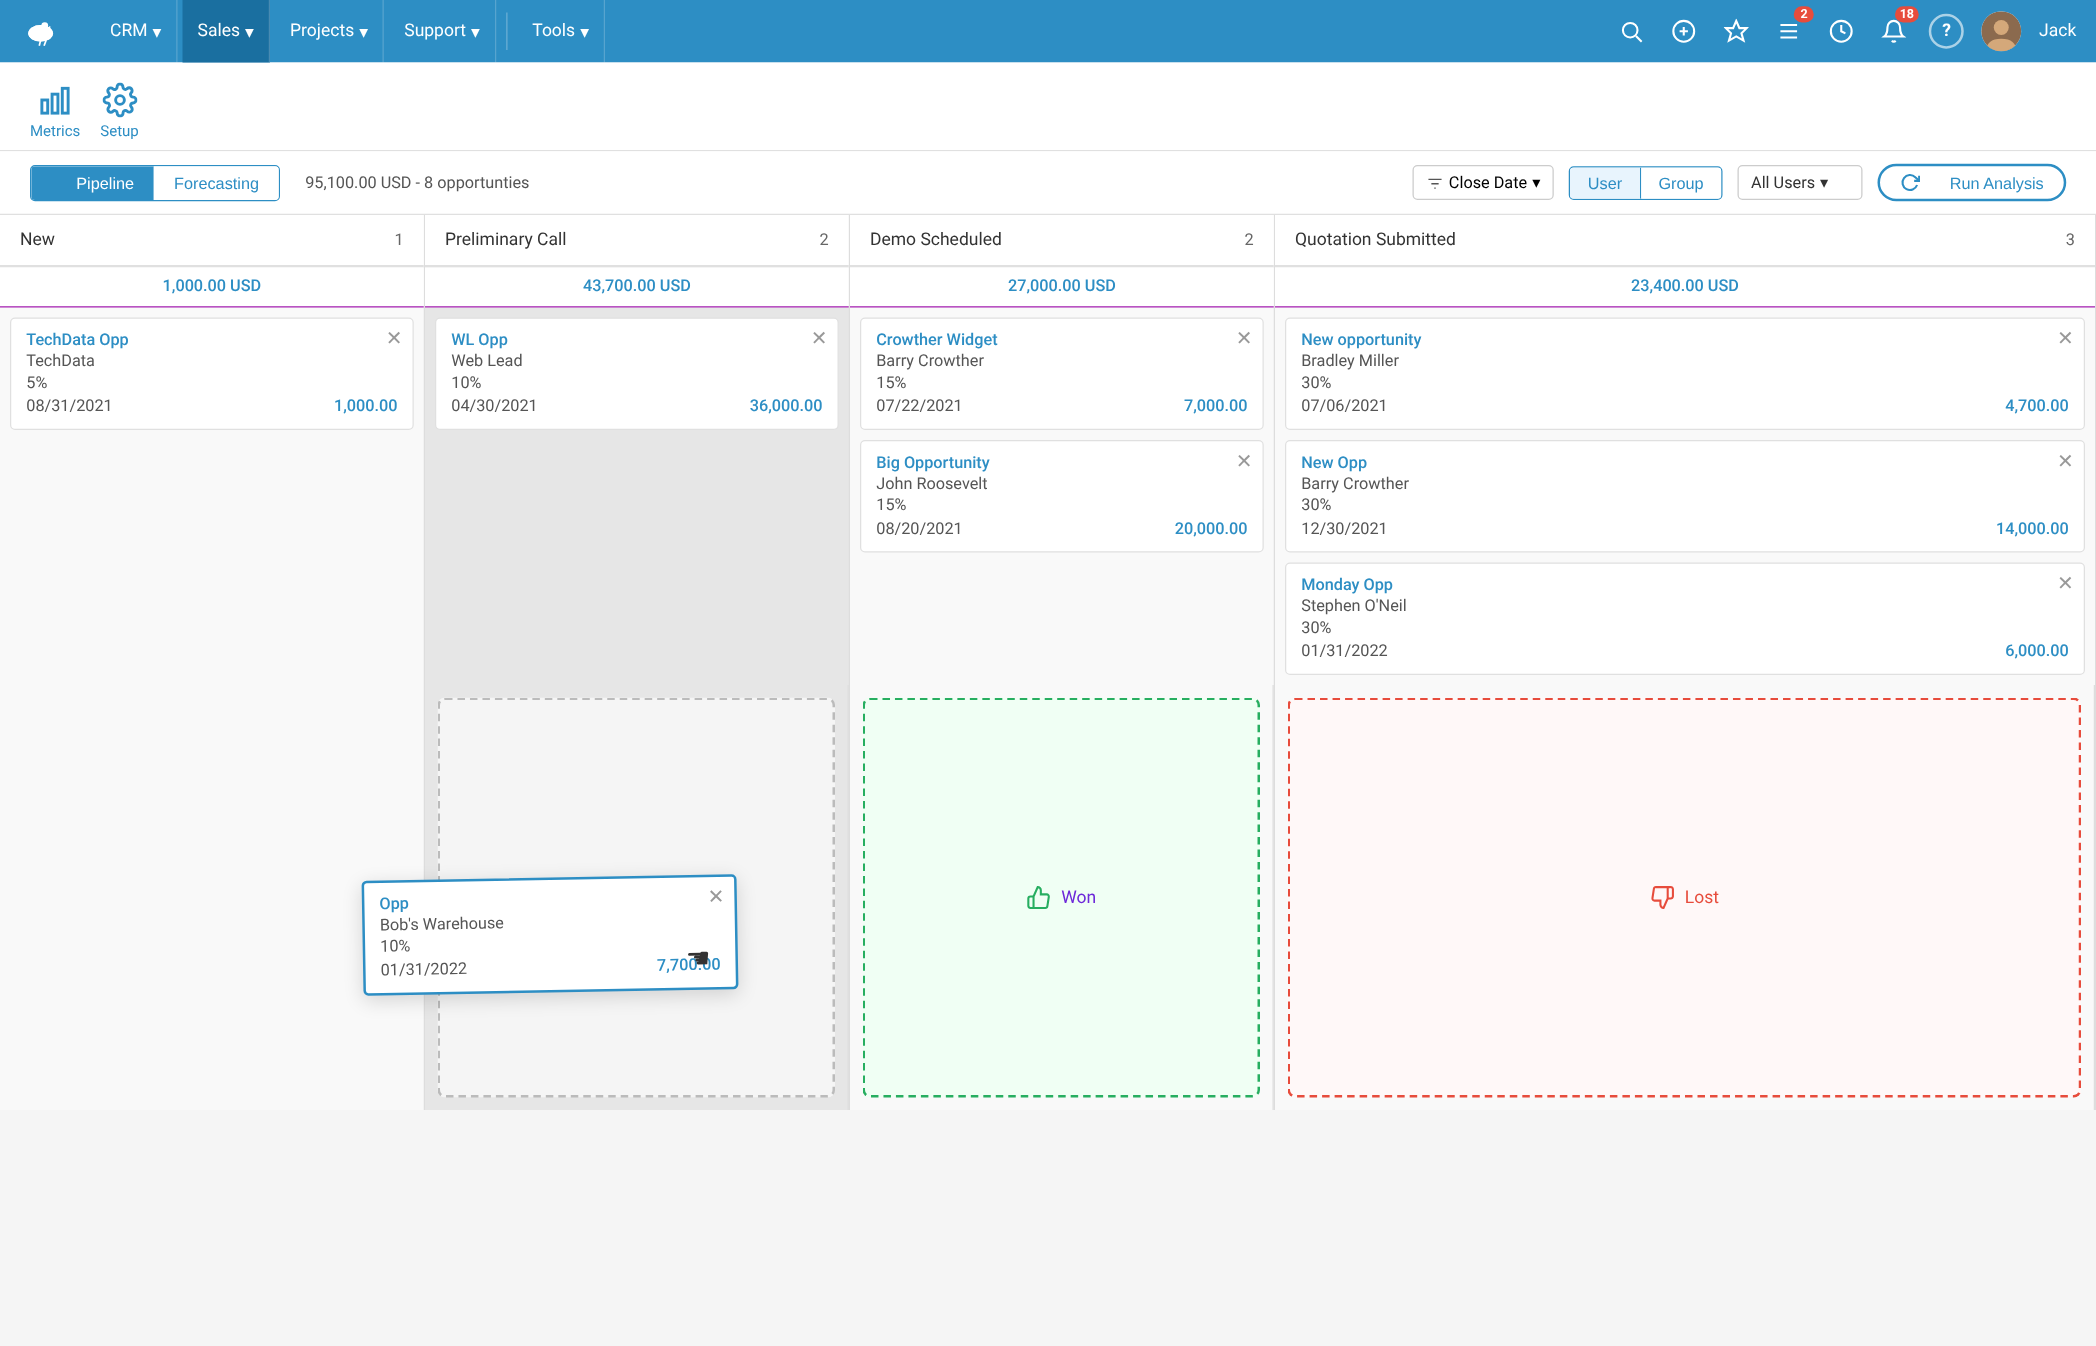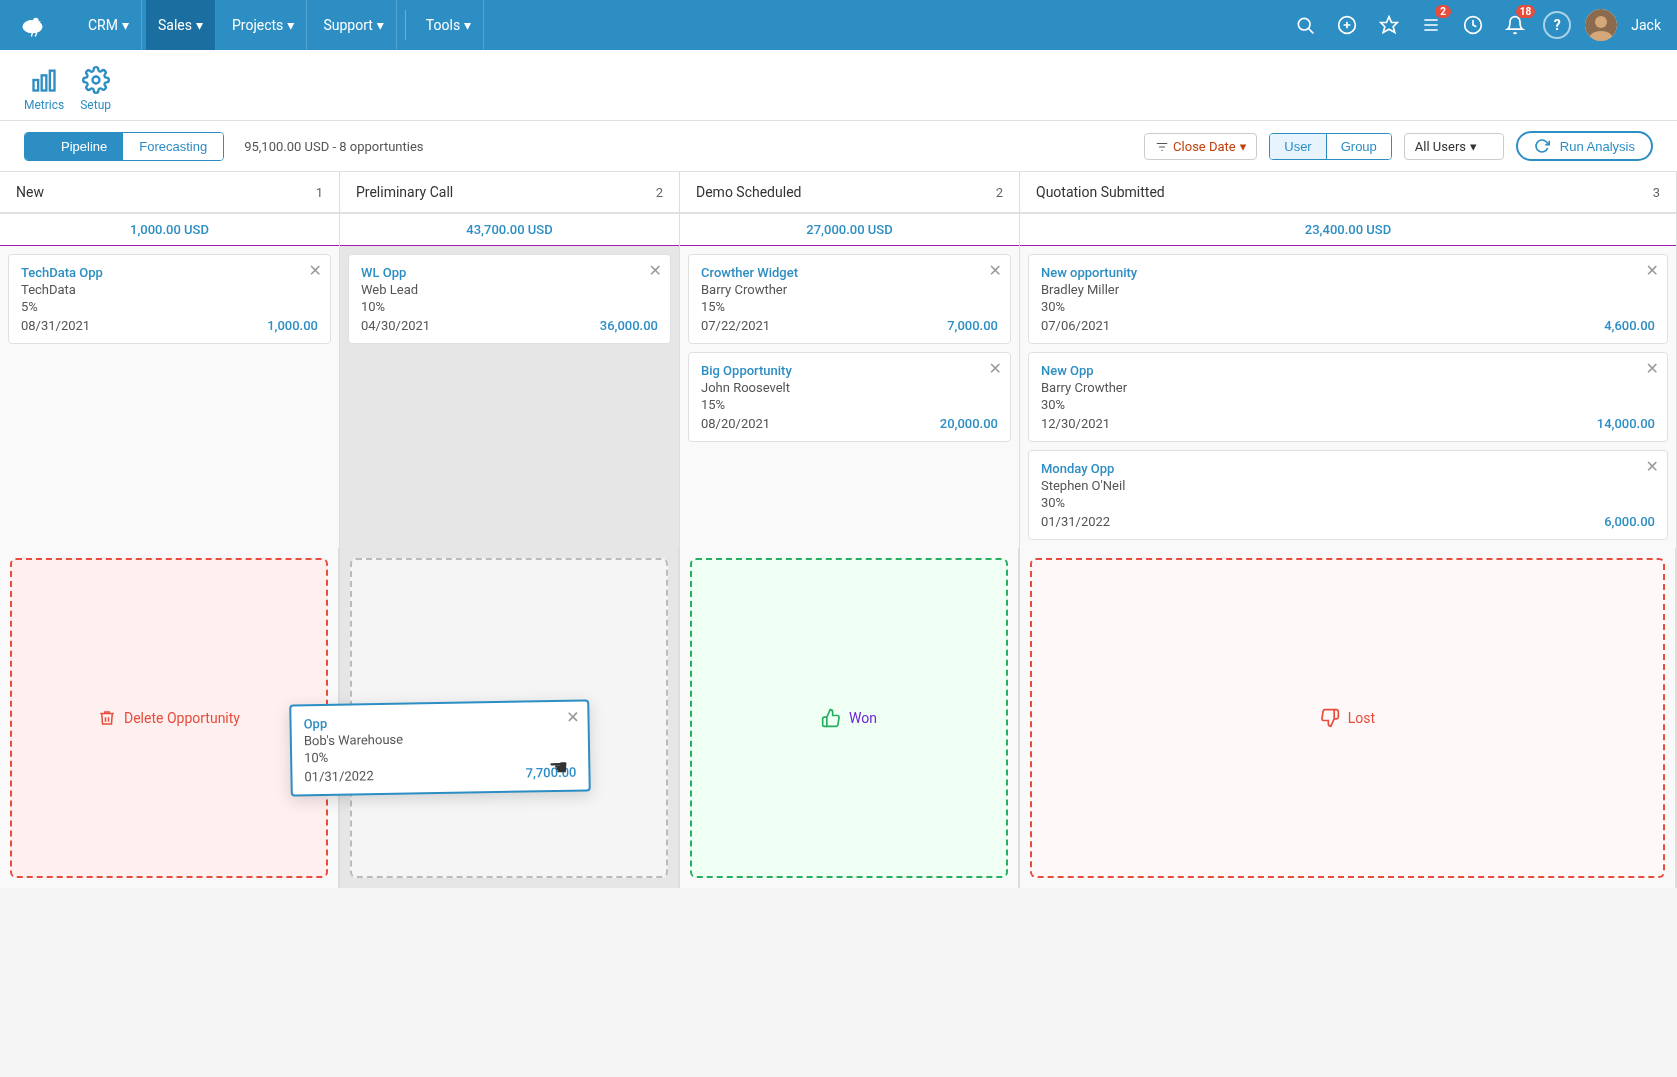--- a/index.html
+++ b/index.html
@@ -121,36 +121,36 @@
       background: #fff;
       color: #2d8ec4;
     }
     .tab-btn.active { background: #2d8ec4; color: #fff; padding-left: 36px; }
     .toolbar-info { font-size: 13px; color: #555; margin-left: 8px; }
     .toolbar-spacer { flex: 1; }
     .sort-btn {
       display: flex; align-items: flex-end; gap: 4px;
       border: 1px solid #ccc; border-radius: 4px;
       padding: 5px 10px; cursor: pointer; background: #fff;
-      color: #c2410c; font-size: 13px; margin-left: 40px;
+      color: #000000; font-size: 13px; margin-left: 40px;
     }
     .toggle-btn-group { display: flex; border: 1px solid #2d8ec4; border-radius: 4px; overflow: hidden; }
     .toggle-btn {
       padding: 5px 14px; cursor: pointer;
       font-size: 13px; border: none;
       background: #fff; color: #2d8ec4;
     }
     .dropdown-btn {
       display: flex; align-items: center; gap: 4px;
       border: 1px solid #ccc; border-radius: 4px;
       padding: 5px 10px; cursor: pointer; background: #fff;
       color: #333; font-size: 13px; min-width: 100px;
     }
     .run-analysis-btn {
-      display: flex; align-items: center; gap: 10px;
+      display: flex; align-items: center; gap: 24px;
       border: 2px solid #2d8ec4; border-radius: 20px;
       padding: 5px 16px; cursor: pointer; background: #fff;
       color: #2d8ec4; font-size: 13px; font-weight: 500;
     }
     .kanban-col {
       min-width: 340px;
       max-width: 340px;
       display: flex;
       flex-direction: column;
       border-right: 1px solid #ddd;
@@ -413,32 +413,20 @@
           <div class="card-title">TechData Opp</div>
           <div class="card-company">TechData</div>
           <div class="card-prob">5%</div>
           <div class="card-footer">
             <span class="card-date">08/31/2021</span>
             <span class="card-amount">1,000.00</span>
           </div>
         </div>
       </div>
 
-      <div class="bottom-zone delete" style="min-height:100px;flex-shrink:0;">
-        <div class="inner">
-          <svg width="18" height="18" viewBox="0 0 24 24" fill="none" stroke="#e74c3c" stroke-width="2">
-              <polyline points="3 6 5 6 21 6"></polyline>
-              <path d="M19 6l-1 14H6L5 6"></path>
-              <path d="M10 11v6"></path>
-              <path d="M14 11v6"></path>
-              <path d="M9 6V4h6v2"></path>
-            </svg>
-          <span>Delete Opportunity</span>
-        </div>
-      </div>
     </div>
 
     <div class="kanban-col col-drag-overlay">
       <div class="kanban-col-header">
         <span class="col-title">Preliminary Call</span>
         <span class="col-count">2</span>
       </div>
       <div class="col-amount">43,700.00 USD</div>
       <div class="kanban-cards">
         <div class="card">
@@ -510,21 +498,21 @@
       </div>
       <div class="col-amount">23,400.00 USD</div>
       <div class="kanban-cards">
         <div class="card">
           <span class="card-close-btn">✕</span>
           <div class="card-title">New opportunity</div>
           <div class="card-company">Bradley Miller</div>
           <div class="card-prob">30%</div>
           <div class="card-footer">
             <span class="card-date">07/06/2021</span>
-            <span class="card-amount">4,600.00</span>
+            <span class="card-amount">4,700.00</span>
           </div>
         </div>
         <div class="card">
           <span class="card-close-btn">✕</span>
           <div class="card-title">New Opp</div>
           <div class="card-company">Barry Crowther</div>
           <div class="card-prob">30%</div>
           <div class="card-footer">
             <span class="card-date">12/30/2021</span>
             <span class="card-amount">14,000.00</span>

